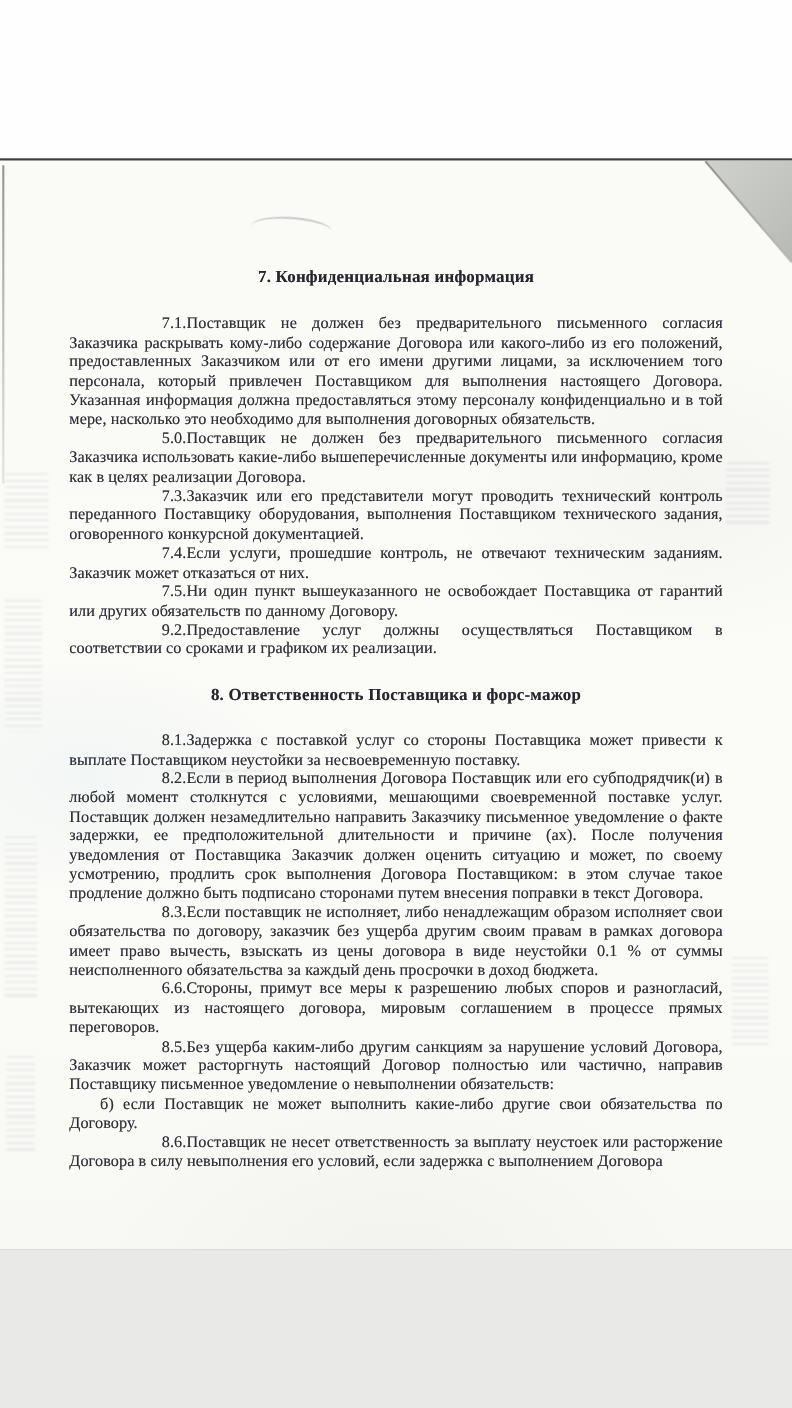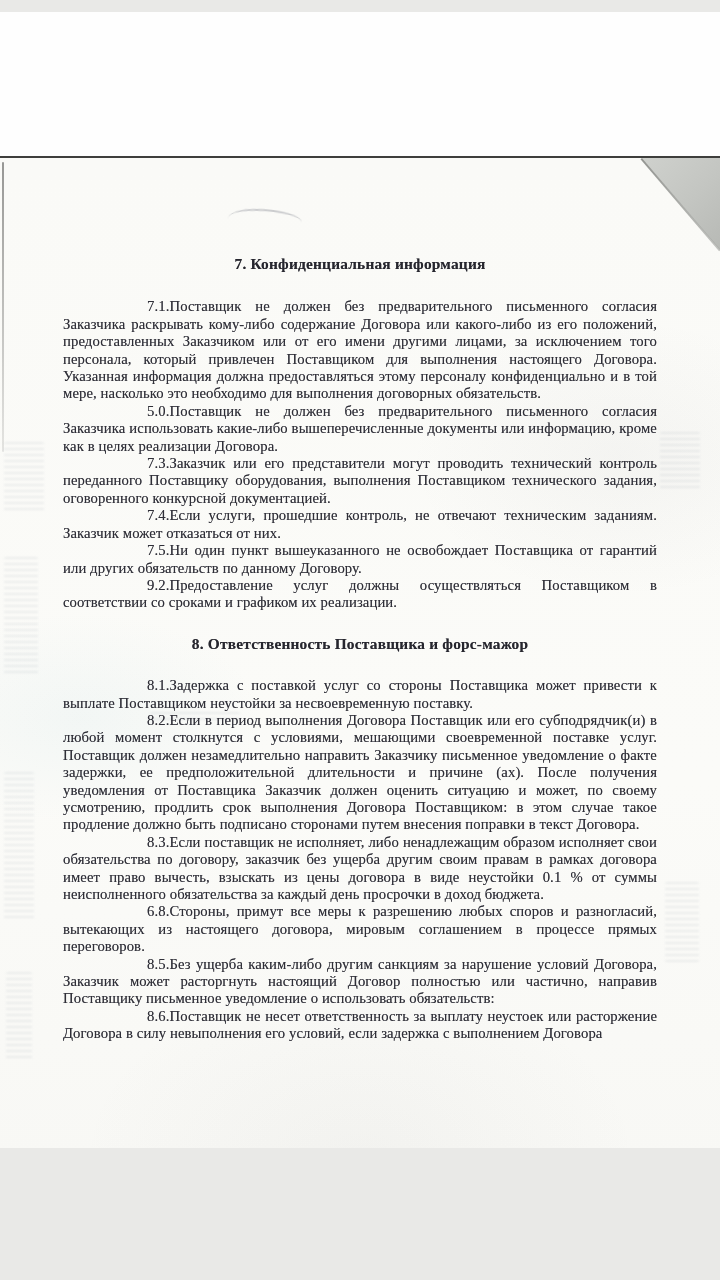--- a/index.html
+++ b/index.html
@@ -4,21 +4,21 @@
 <style>
   html, body {
     margin: 0;
     padding: 0;
     background: #e9e9e7;
   }
   #canvas {
     position: relative;
     width: 720px;
     height: 1136px;
-    margin: 12px auto;
+    margin: 0 auto;
     overflow: hidden;
     background: #a3a3a3;
     font-family: "Liberation Serif", "DejaVu Serif", serif;
   }
   
   .scan-top-band {
     position: absolute;
     left: 0; top: 0;
     width: 720px; height: 144px;
     background: #fefefe;
@@ -178,25 +178,26 @@
     <p>
       <span class="pnum">8.1.</span><span>Задержка с поставкой услуг со стороны Поставщика может привести к выплате Поставщиком неустойки за несвоевременную поставку.</span>
     </p>
     <p>
       <span class="pnum">8.2.</span><span>Если в период выполнения Договора Поставщик или его субподрядчик(и) в любой момент столкнутся с условиями, мешающими своевременной поставке услуг. Поставщик должен незамедлительно направить Заказчику письменное уведомление о факте задержки, ее предположительной длительности и причине (ах). После получения уведомления от Поставщика Заказчик должен оценить ситуацию и может, по своему усмотрению, продлить срок выполнения Договора Поставщиком: в этом случае такое продление должно быть подписано сторонами путем внесения поправки в текст Договора.</span>
     </p>
     <p>
       <span class="pnum">8.3.</span><span>Если поставщик не исполняет, либо ненадлежащим образом исполняет свои обязательства по договору, заказчик без ущерба другим своим правам в рамках договора имеет право вычесть, взыскать из цены договора в виде неустойки 0.1 % от суммы неисполненного обязательства за каждый день просрочки в доход бюджета.</span>
     </p>
     <p>
-      <span class="pnum">6.8.</span><span>Стороны, примут все меры к разрешению любых споров и разногласий, вытекающих из настоящего договора, мировым соглашением в процессе прямых переговоров.</span>
-    </p>
-    <p>
-      <span class="pnum">8.5.</span><span>Без ущерба каким-либо другим санкциям за нарушение условий Договора, Заказчик может расторгнуть настоящий Договор полностью или частично, направив Поставщику письменное уведомление о использовать обязательств:</span>
-    </p>
-
+      <span class="pnum">6.6.</span><span>Стороны, примут все меры к разрешению любых споров и разногласий, вытекающих из настоящего договора, мировым соглашением в процессе прямых переговоров.</span>
+    </p>
+    <p>
+      <span class="pnum">8.5.</span><span>Без ущерба каким-либо другим санкциям за нарушение условий Договора, Заказчик может расторгнуть настоящий Договор полностью или частично, направив Поставщику письменное уведомление о невыполнении обязательств:</span>
+    </p>
+
+    <p class="sub">б) если Поставщик не может выполнить какие-либо другие свои обязательства по Договору.</p>
 
     <p>
       <span class="pnum">8.6.</span><span>Поставщик не несет ответственность за выплату неустоек или расторжение Договора в силу невыполнения его условий, если задержка с выполнением Договора</span>
     </p>
 
   </div>
 </div>
 
 </body></html>

